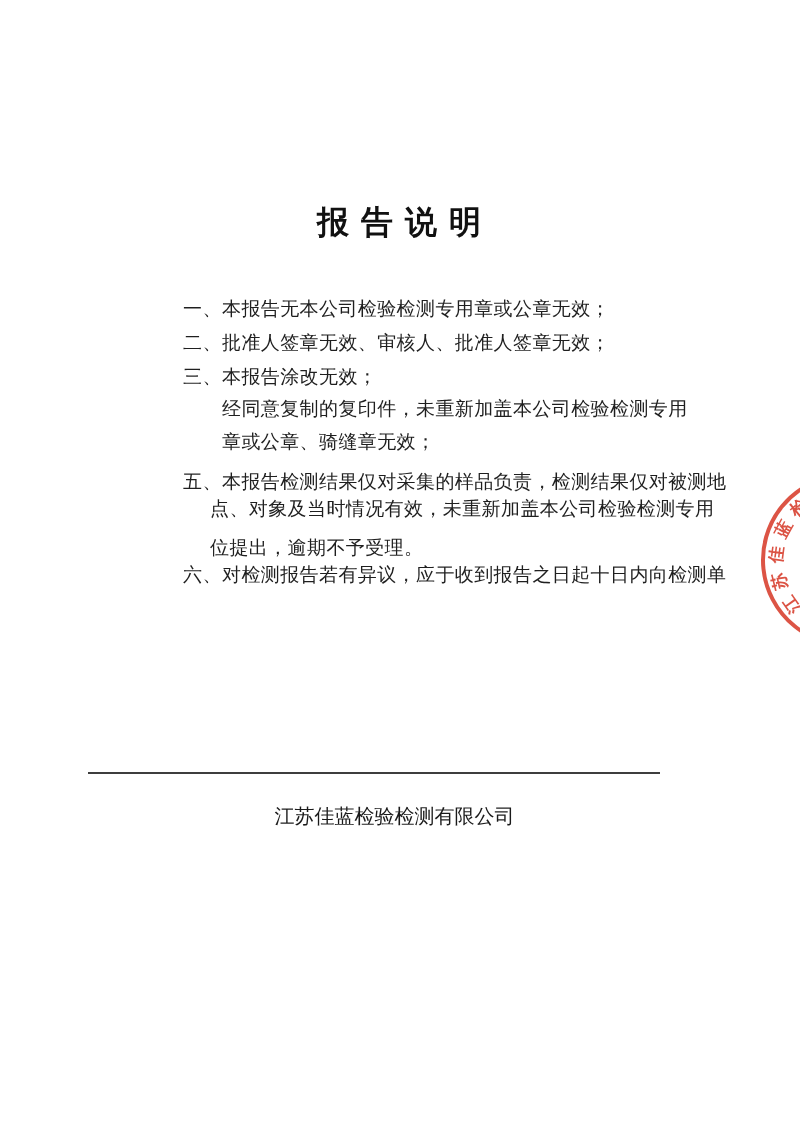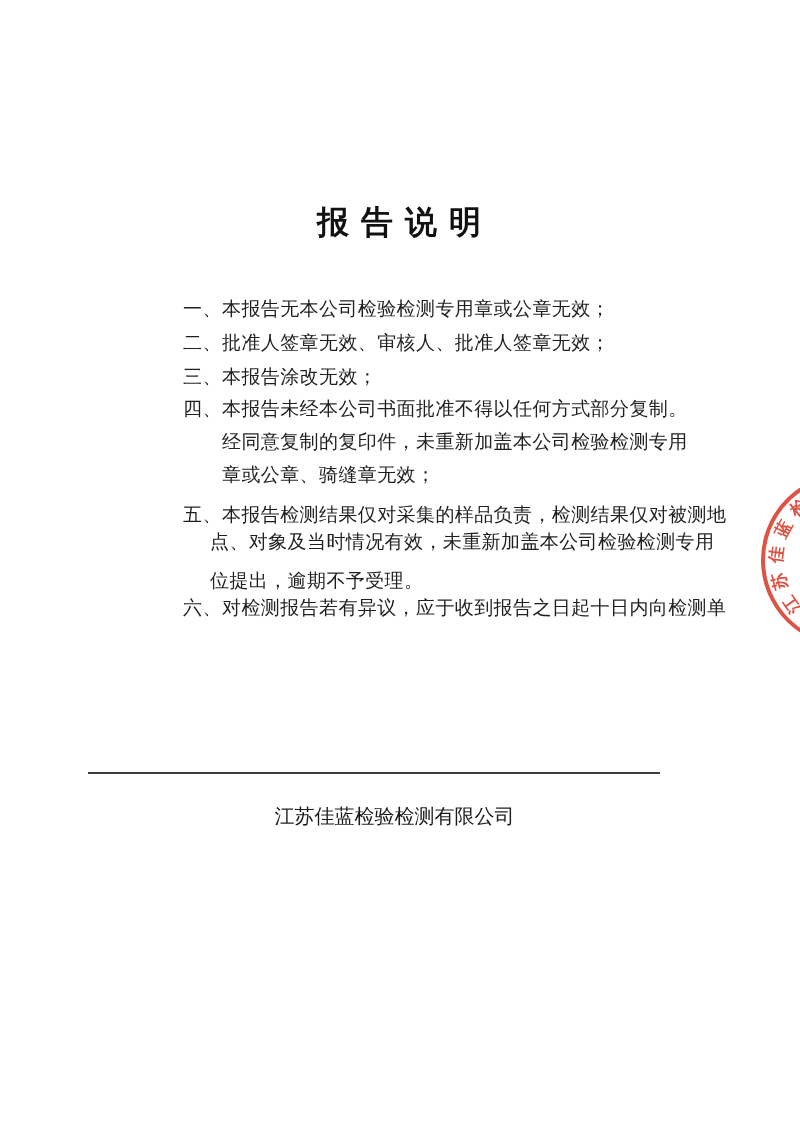--- a/index.html
+++ b/index.html
@@ -102,21 +102,20 @@
 
     <div class="item lh34">
       <div class="line first"><span class="marker">二、</span><span>批准人签章无效、审核人、批准人签章无效；</span></div>
     </div>
 
     <div class="item lh34">
       <div class="line first"><span class="marker">三、</span><span>本报告涂改无效；</span></div>
     </div>
 
     <div class="item lh33 gap-sm">
-      <div class="line first"><span class="marker">四、</span><span>本报告未经本公司书面批准不得以任何方式部分复制。</span></div>
       <div class="line">经同意复制的复印件，未重新加盖本公司检验检测专用</div>
       <div class="line">章或公章、骑缝章无效；</div>
     </div>
 
     <div class="item lh27 gap-lg">
       <div class="line first"><span class="marker">五、</span><span>本报告检测结果仅对采集的样品负责，检测结果仅对被测地</span></div>
       <div class="line outdent">点、对象及当时情况有效，未重新加盖本公司检验检测专用</div>
     </div>
 
     <div class="item lh27 gap-lg">

